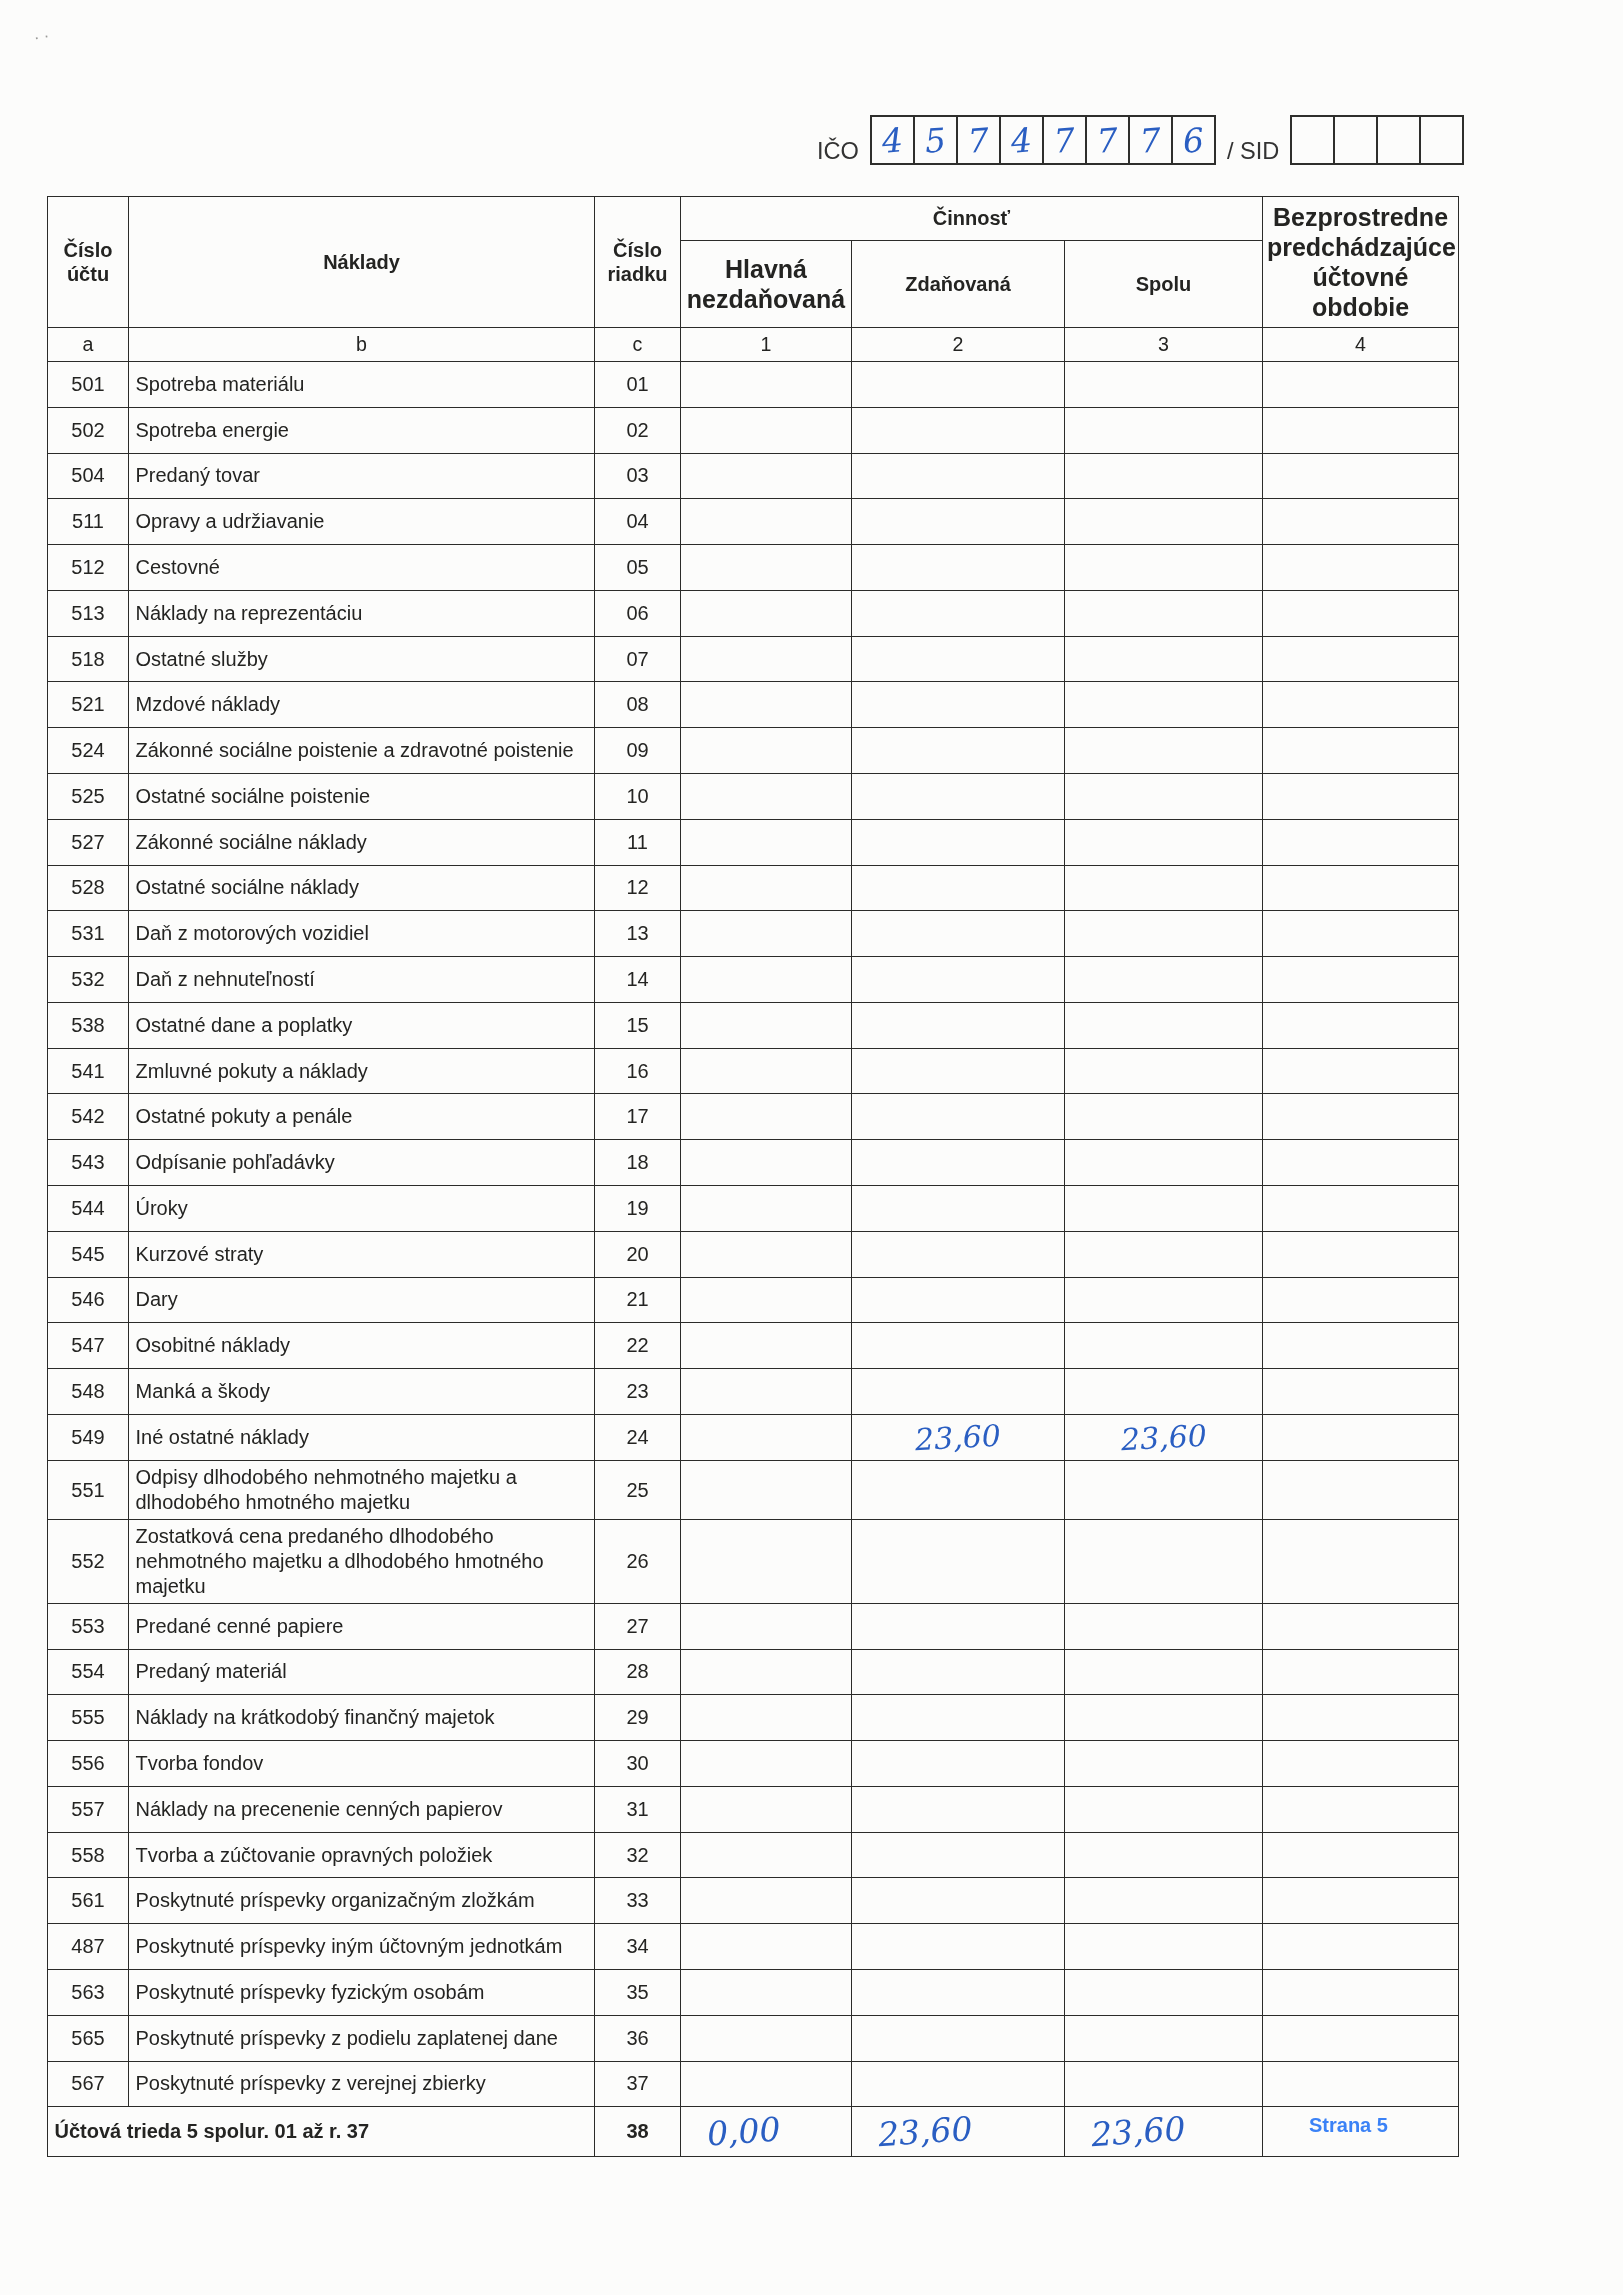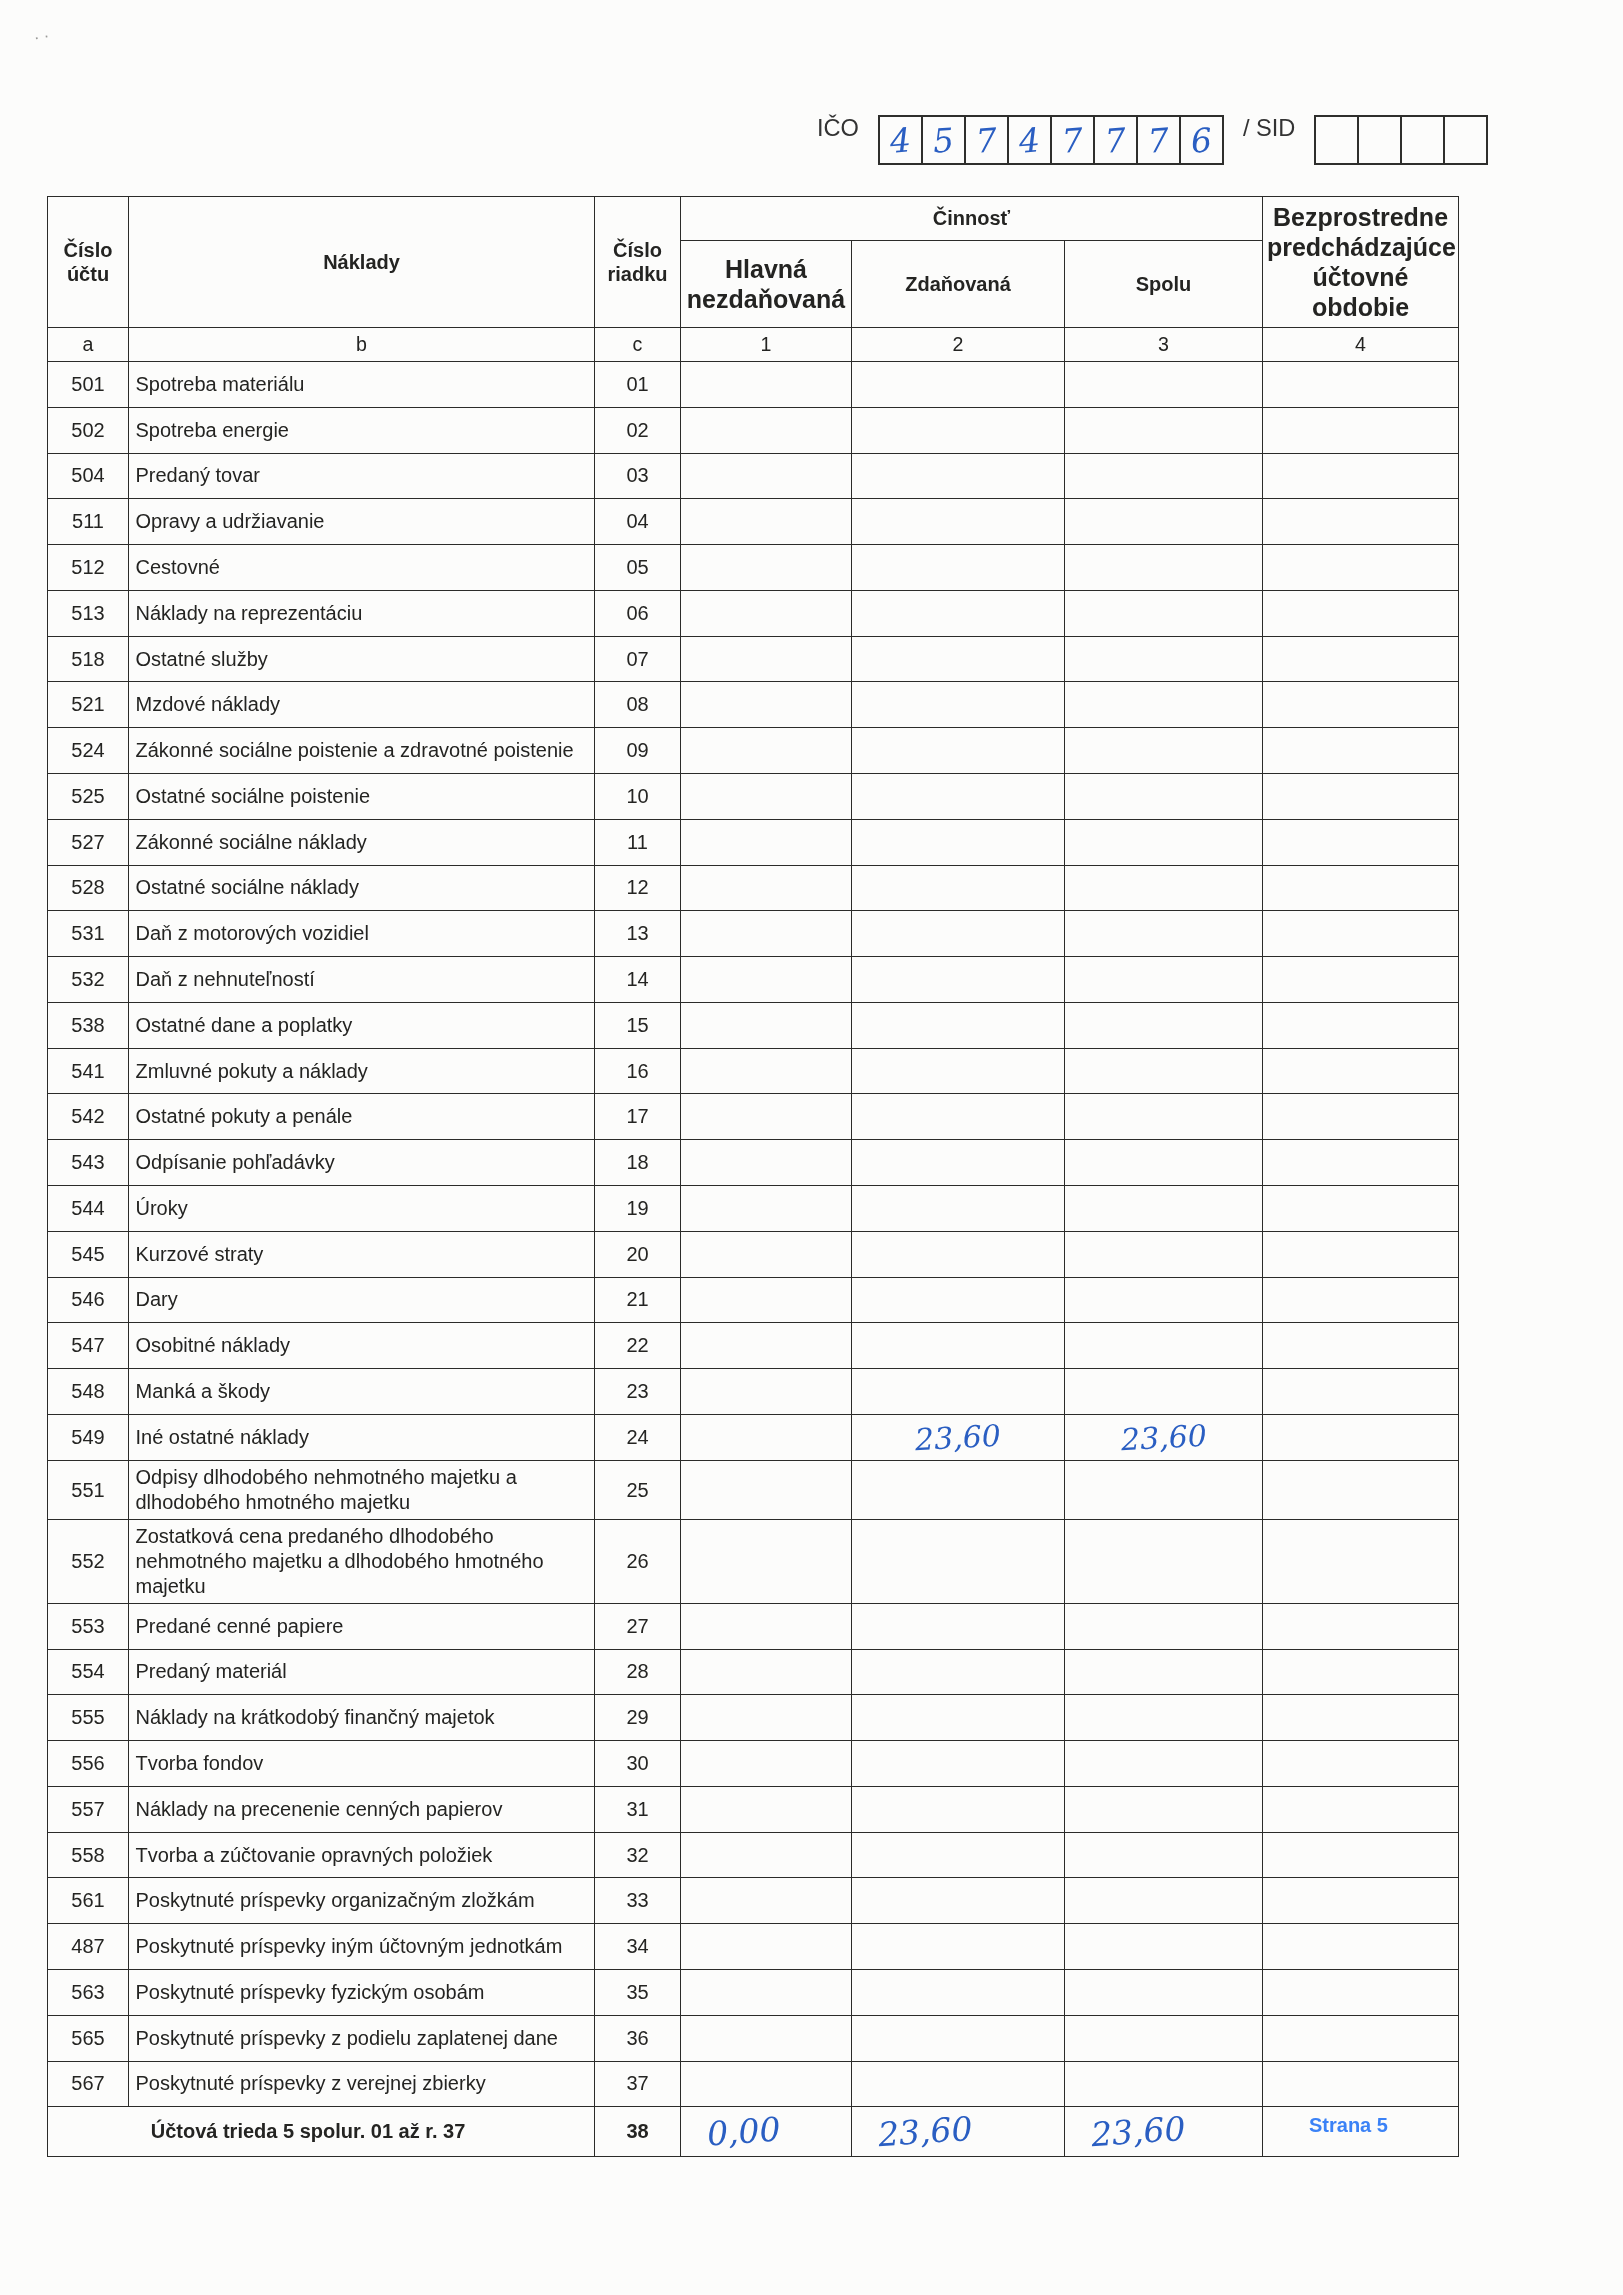--- a/index.html
+++ b/index.html
@@ -33,22 +33,22 @@
     border: 2px solid #5a5a58;
     padding: 7.9px 17px;
     font-size: 22px;
     color: #3c3c3a;
   }
 
   .ico-block {
     position: absolute;
     left: 817px; top: 115px;
     display: flex;
-    align-items: flex-start;
-    gap: 19px;
+    align-items: flex-end;
+    gap: 11px;
   }
   .ico-label, .sid-label {
     font-size: 23.6px;
     color: #333;
     white-space: nowrap;
   }
   .box-row { display: flex; }
   .digit-box {
     width: 41px; height: 46px;
     border: 2px solid #2e2e2c;
@@ -102,21 +102,21 @@
   td.val { text-align: center; }
   td.val .hw, td .hw.value {
     font-size: 30px;
     display: inline-block;
     transform: rotate(-3deg);
   }
   tfoot td { font-weight: bold; font-size: 21px; }
   .total-label-cell { padding-left: 10.5px; }
   .total-label-wrap {
     display: flex;
-    justify-content: center;
+    justify-content: flex-start;
     align-items: center;
     padding-right: 26px;
   }
   tfoot td.val { font-weight: normal; text-align: left; padding-left: 26px; }
   tfoot td.val .hw { font-size: 33px; transform: rotate(-4deg); }
 
   .page-number {
     position: absolute;
     left: 1309px; top: 2114px;
     font-size: 20px;

